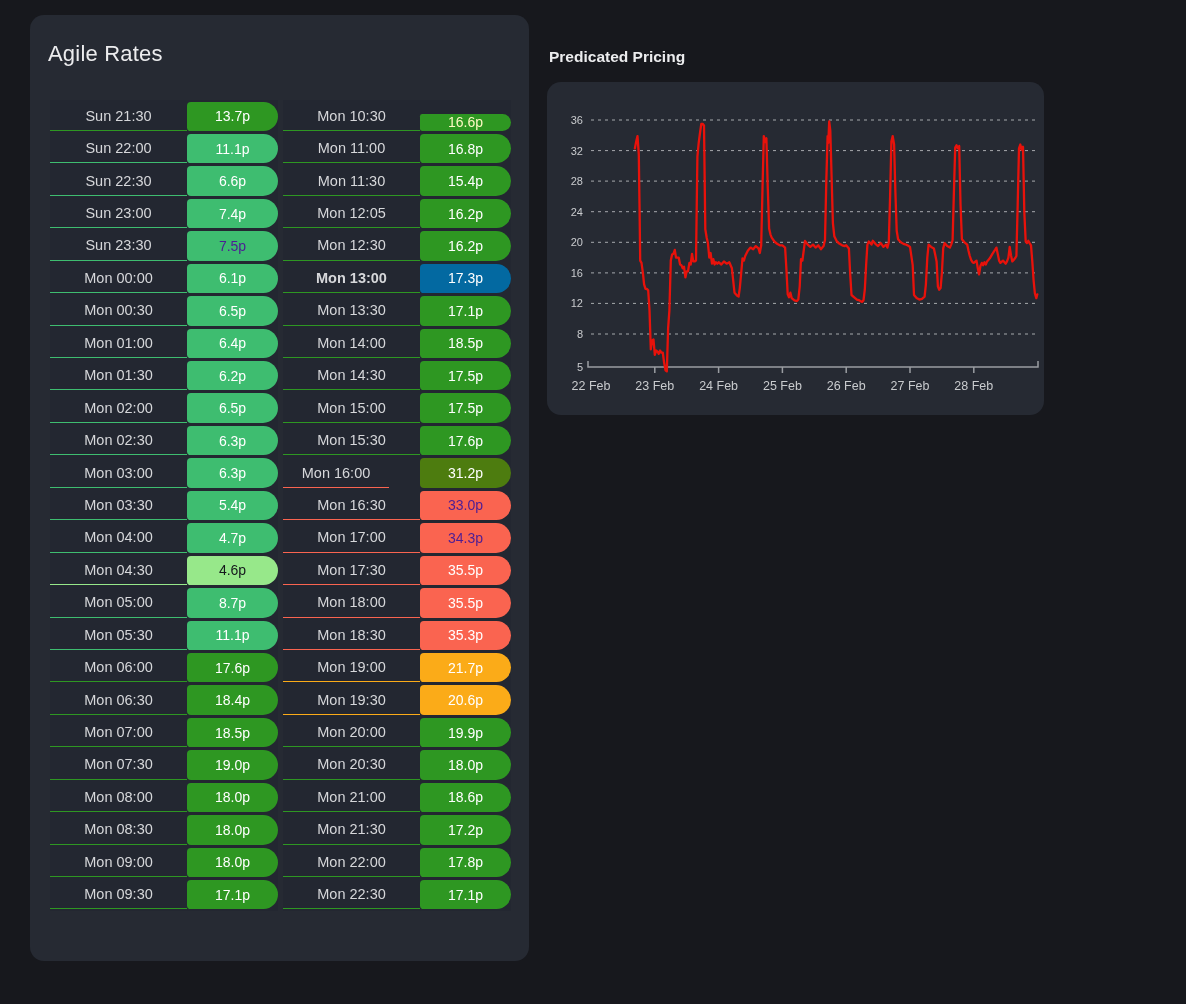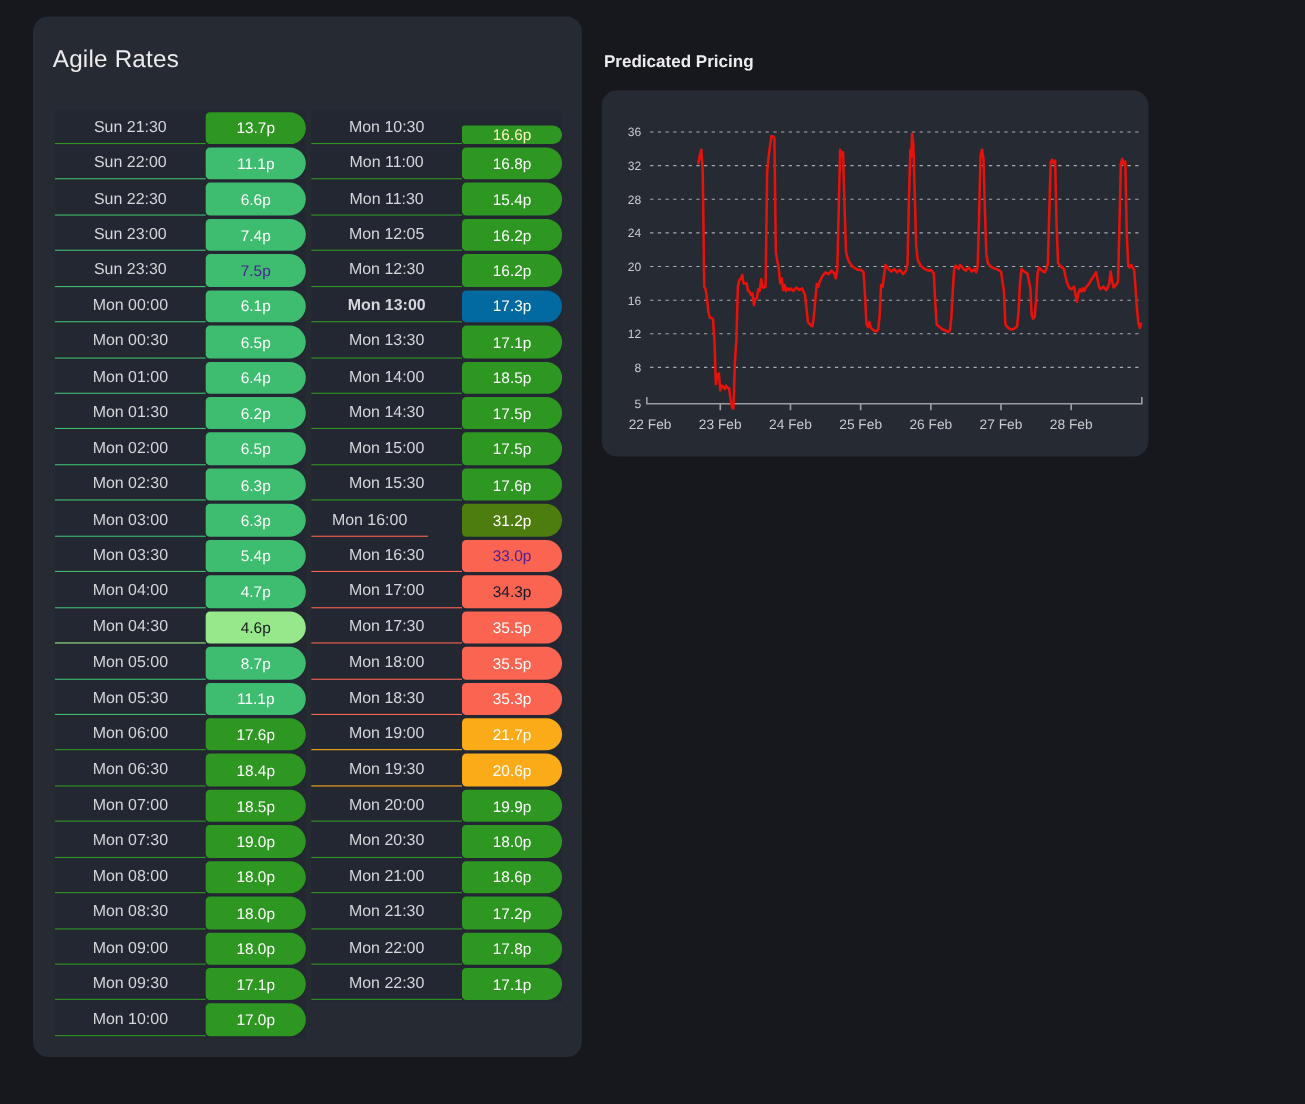--- a/index.html
+++ b/index.html
@@ -159,24 +159,20 @@
             <div class="badge" style="background: rgb(46, 151, 34); color: rgb(255, 255, 255);">18.0p</div>
           </div>
           <div class="row">
             <div class="lbl" style="border-bottom-color: rgb(46, 151, 34);">Mon 09:00</div>
             <div class="badge" style="background: rgb(46, 151, 34); color: rgb(255, 255, 255);">18.0p</div>
           </div>
           <div class="row">
             <div class="lbl" style="border-bottom-color: rgb(46, 151, 34);">Mon 09:30</div>
             <div class="badge" style="background: rgb(46, 151, 34); color: rgb(255, 255, 255);">17.1p</div>
           </div>
-          <div class="row">
-            <div class="lbl" style="border-bottom-color: rgb(46, 151, 34);">Mon 10:00</div>
-            <div class="badge" style="background: rgb(46, 151, 34); color: rgb(255, 255, 255);">17.0p</div>
-          </div>
         </div>
       <div class="rate-col" id="col1">
           <div class="row">
             <div class="lbl" style="border-bottom-color: rgb(46, 151, 34);">Mon 10:30</div>
             <div class="badge" style="background: rgb(46, 151, 34); color: #fef9c3; margin-top: 12px;">16.6p</div>
           </div>
           <div class="row">
             <div class="lbl" style="border-bottom-color: rgb(46, 151, 34);">Mon 11:00</div>
             <div class="badge" style="background: rgb(46, 151, 34); color: rgb(255, 255, 255);">16.8p</div>
           </div>
@@ -219,21 +215,21 @@
           <div class="row">
             <div class="lbl" style="border-bottom-color: rgb(250, 100, 80);">Mon 16:00</div>
             <div class="badge" style="background: #4d7c0f; color: rgb(255, 255, 255); margin-left: 31px;">31.2p</div>
           </div>
           <div class="row">
             <div class="lbl" style="border-bottom-color: rgb(250, 100, 80);">Mon 16:30</div>
             <div class="badge" style="background: rgb(250, 100, 80); color: #4c1d95;">33.0p</div>
           </div>
           <div class="row">
             <div class="lbl" style="border-bottom-color: rgb(250, 100, 80);">Mon 17:00</div>
-            <div class="badge" style="background: rgb(250, 100, 80); color: #0f172a;">34.3p</div>
+            <div class="badge" style="background: rgb(250, 100, 80); color: #4c1d95;">34.3p</div>
           </div>
           <div class="row">
             <div class="lbl" style="border-bottom-color: rgb(250, 100, 80);">Mon 17:30</div>
             <div class="badge" style="background: rgb(250, 100, 80); color: rgb(255, 255, 255);">35.5p</div>
           </div>
           <div class="row">
             <div class="lbl" style="border-bottom-color: rgb(250, 100, 80);">Mon 18:00</div>
             <div class="badge" style="background: rgb(250, 100, 80); color: rgb(255, 255, 255);">35.5p</div>
           </div>
           <div class="row">

